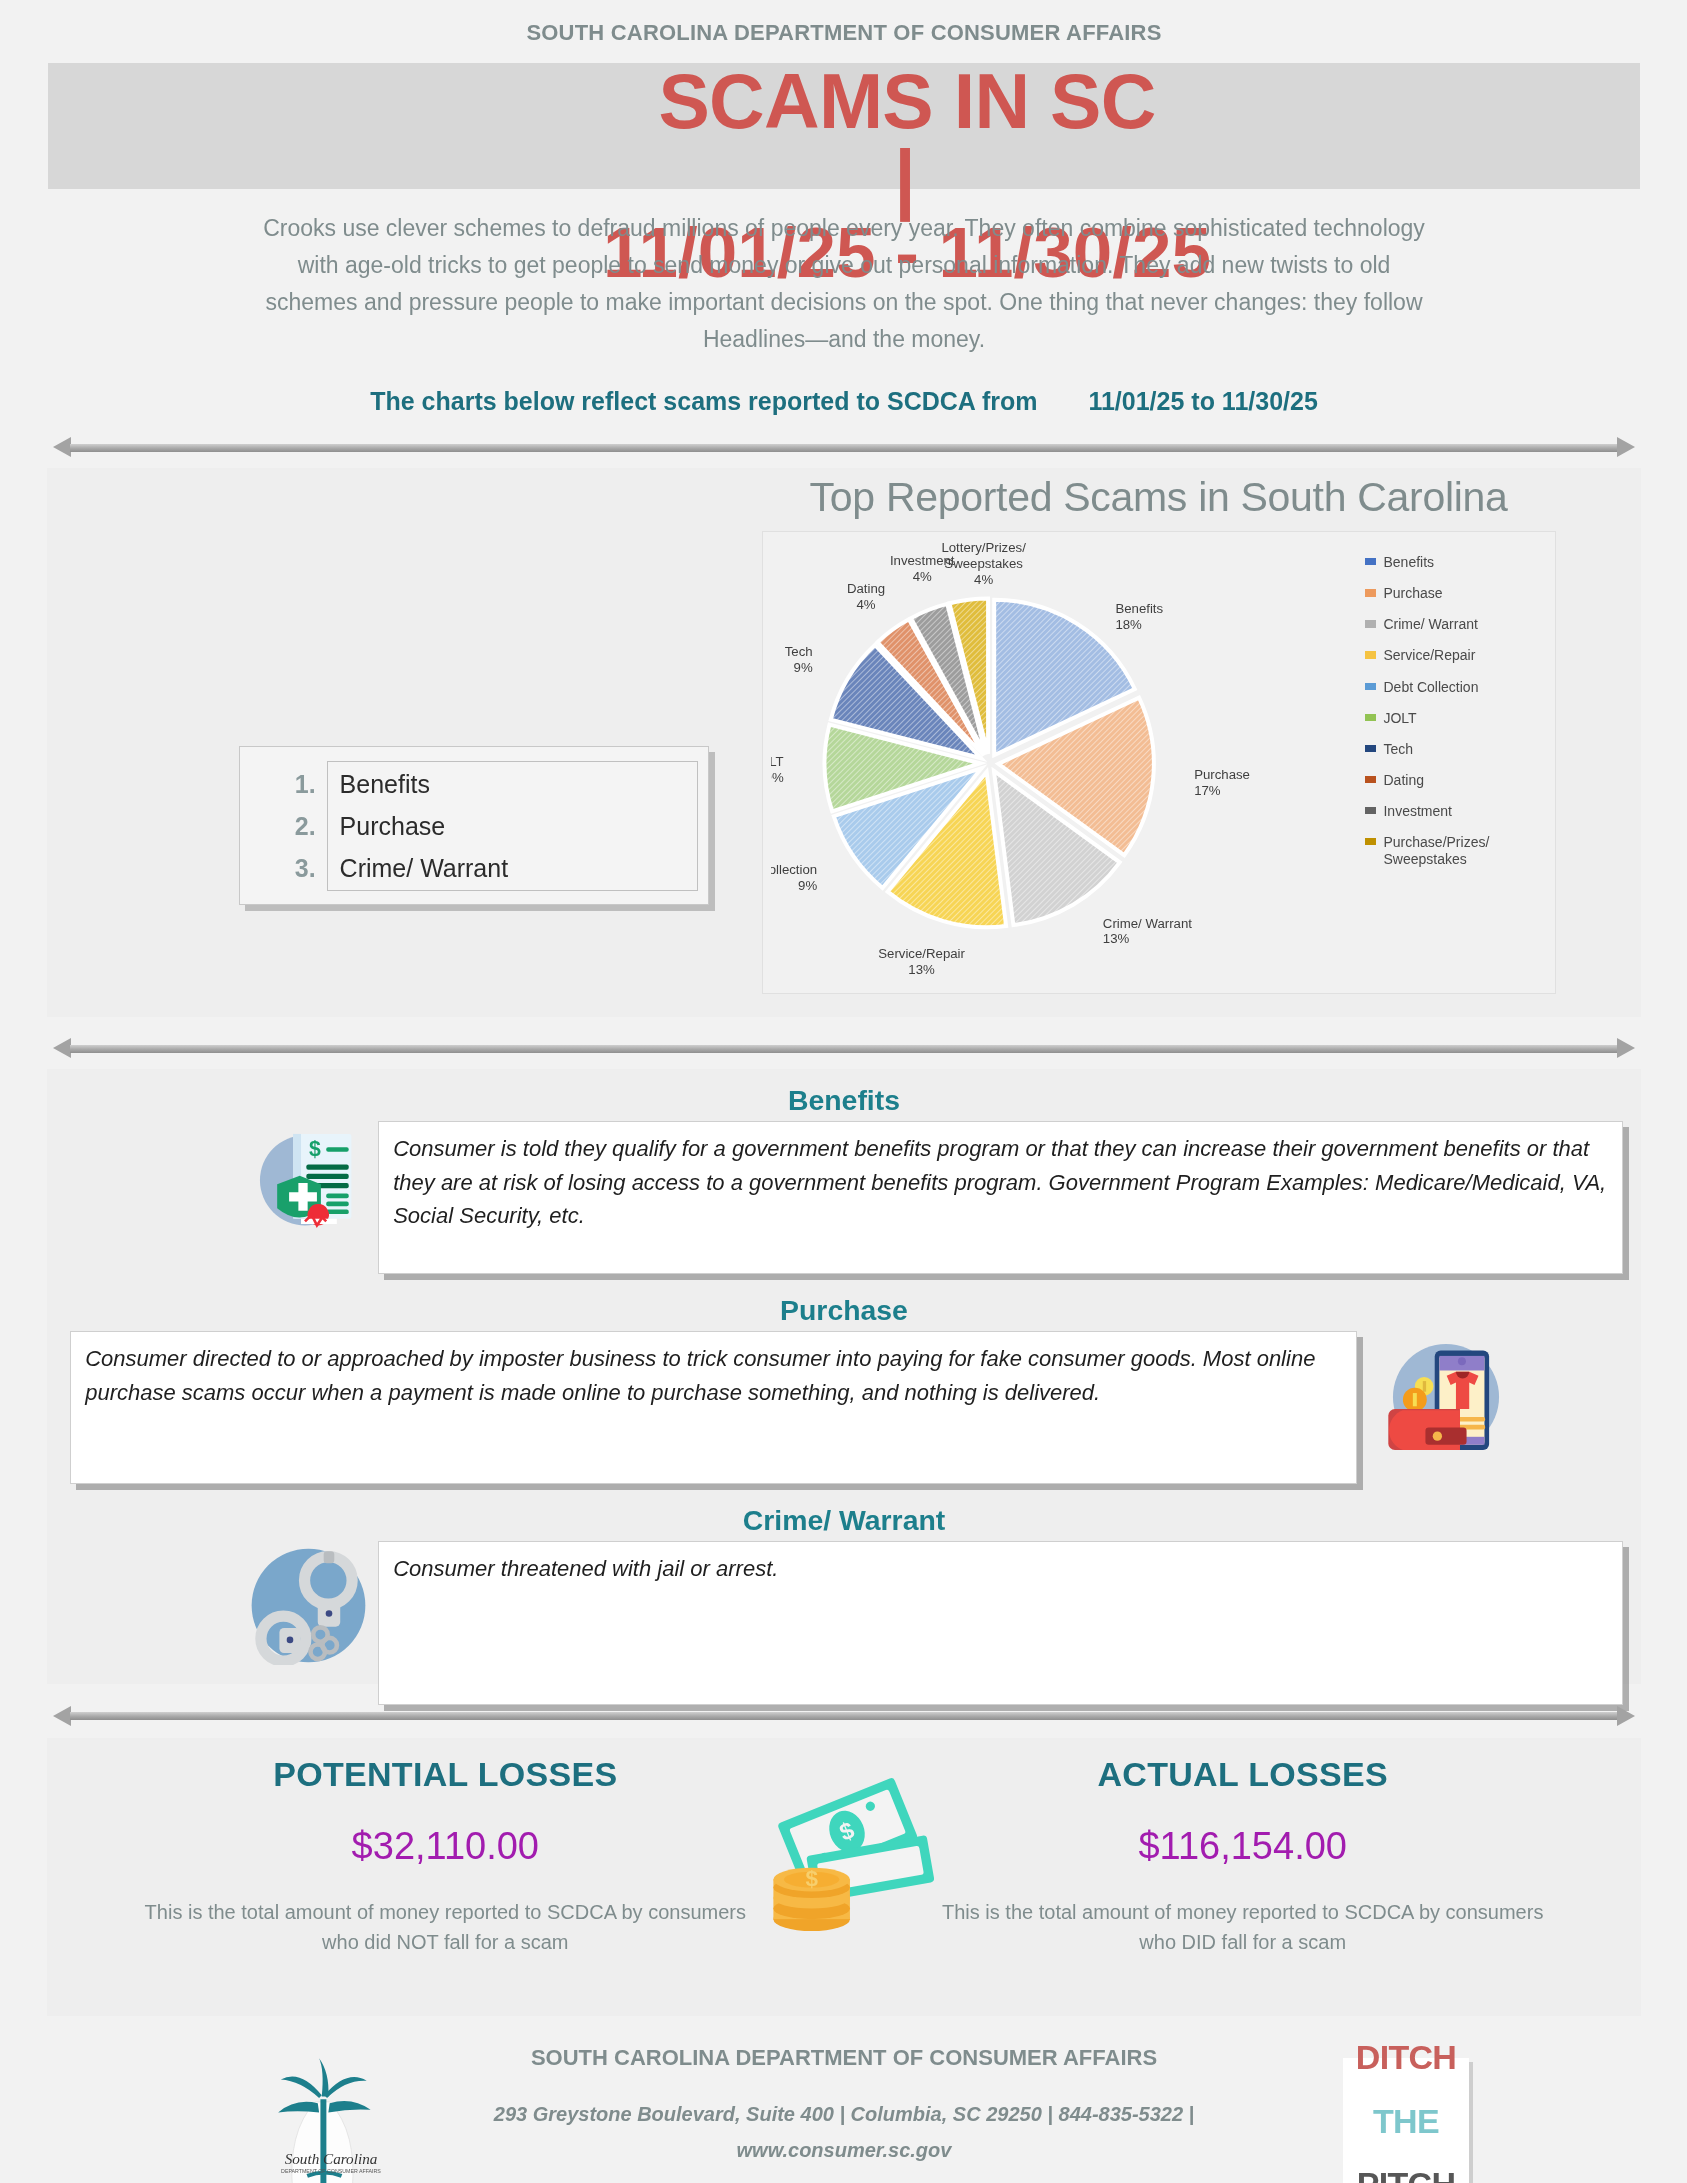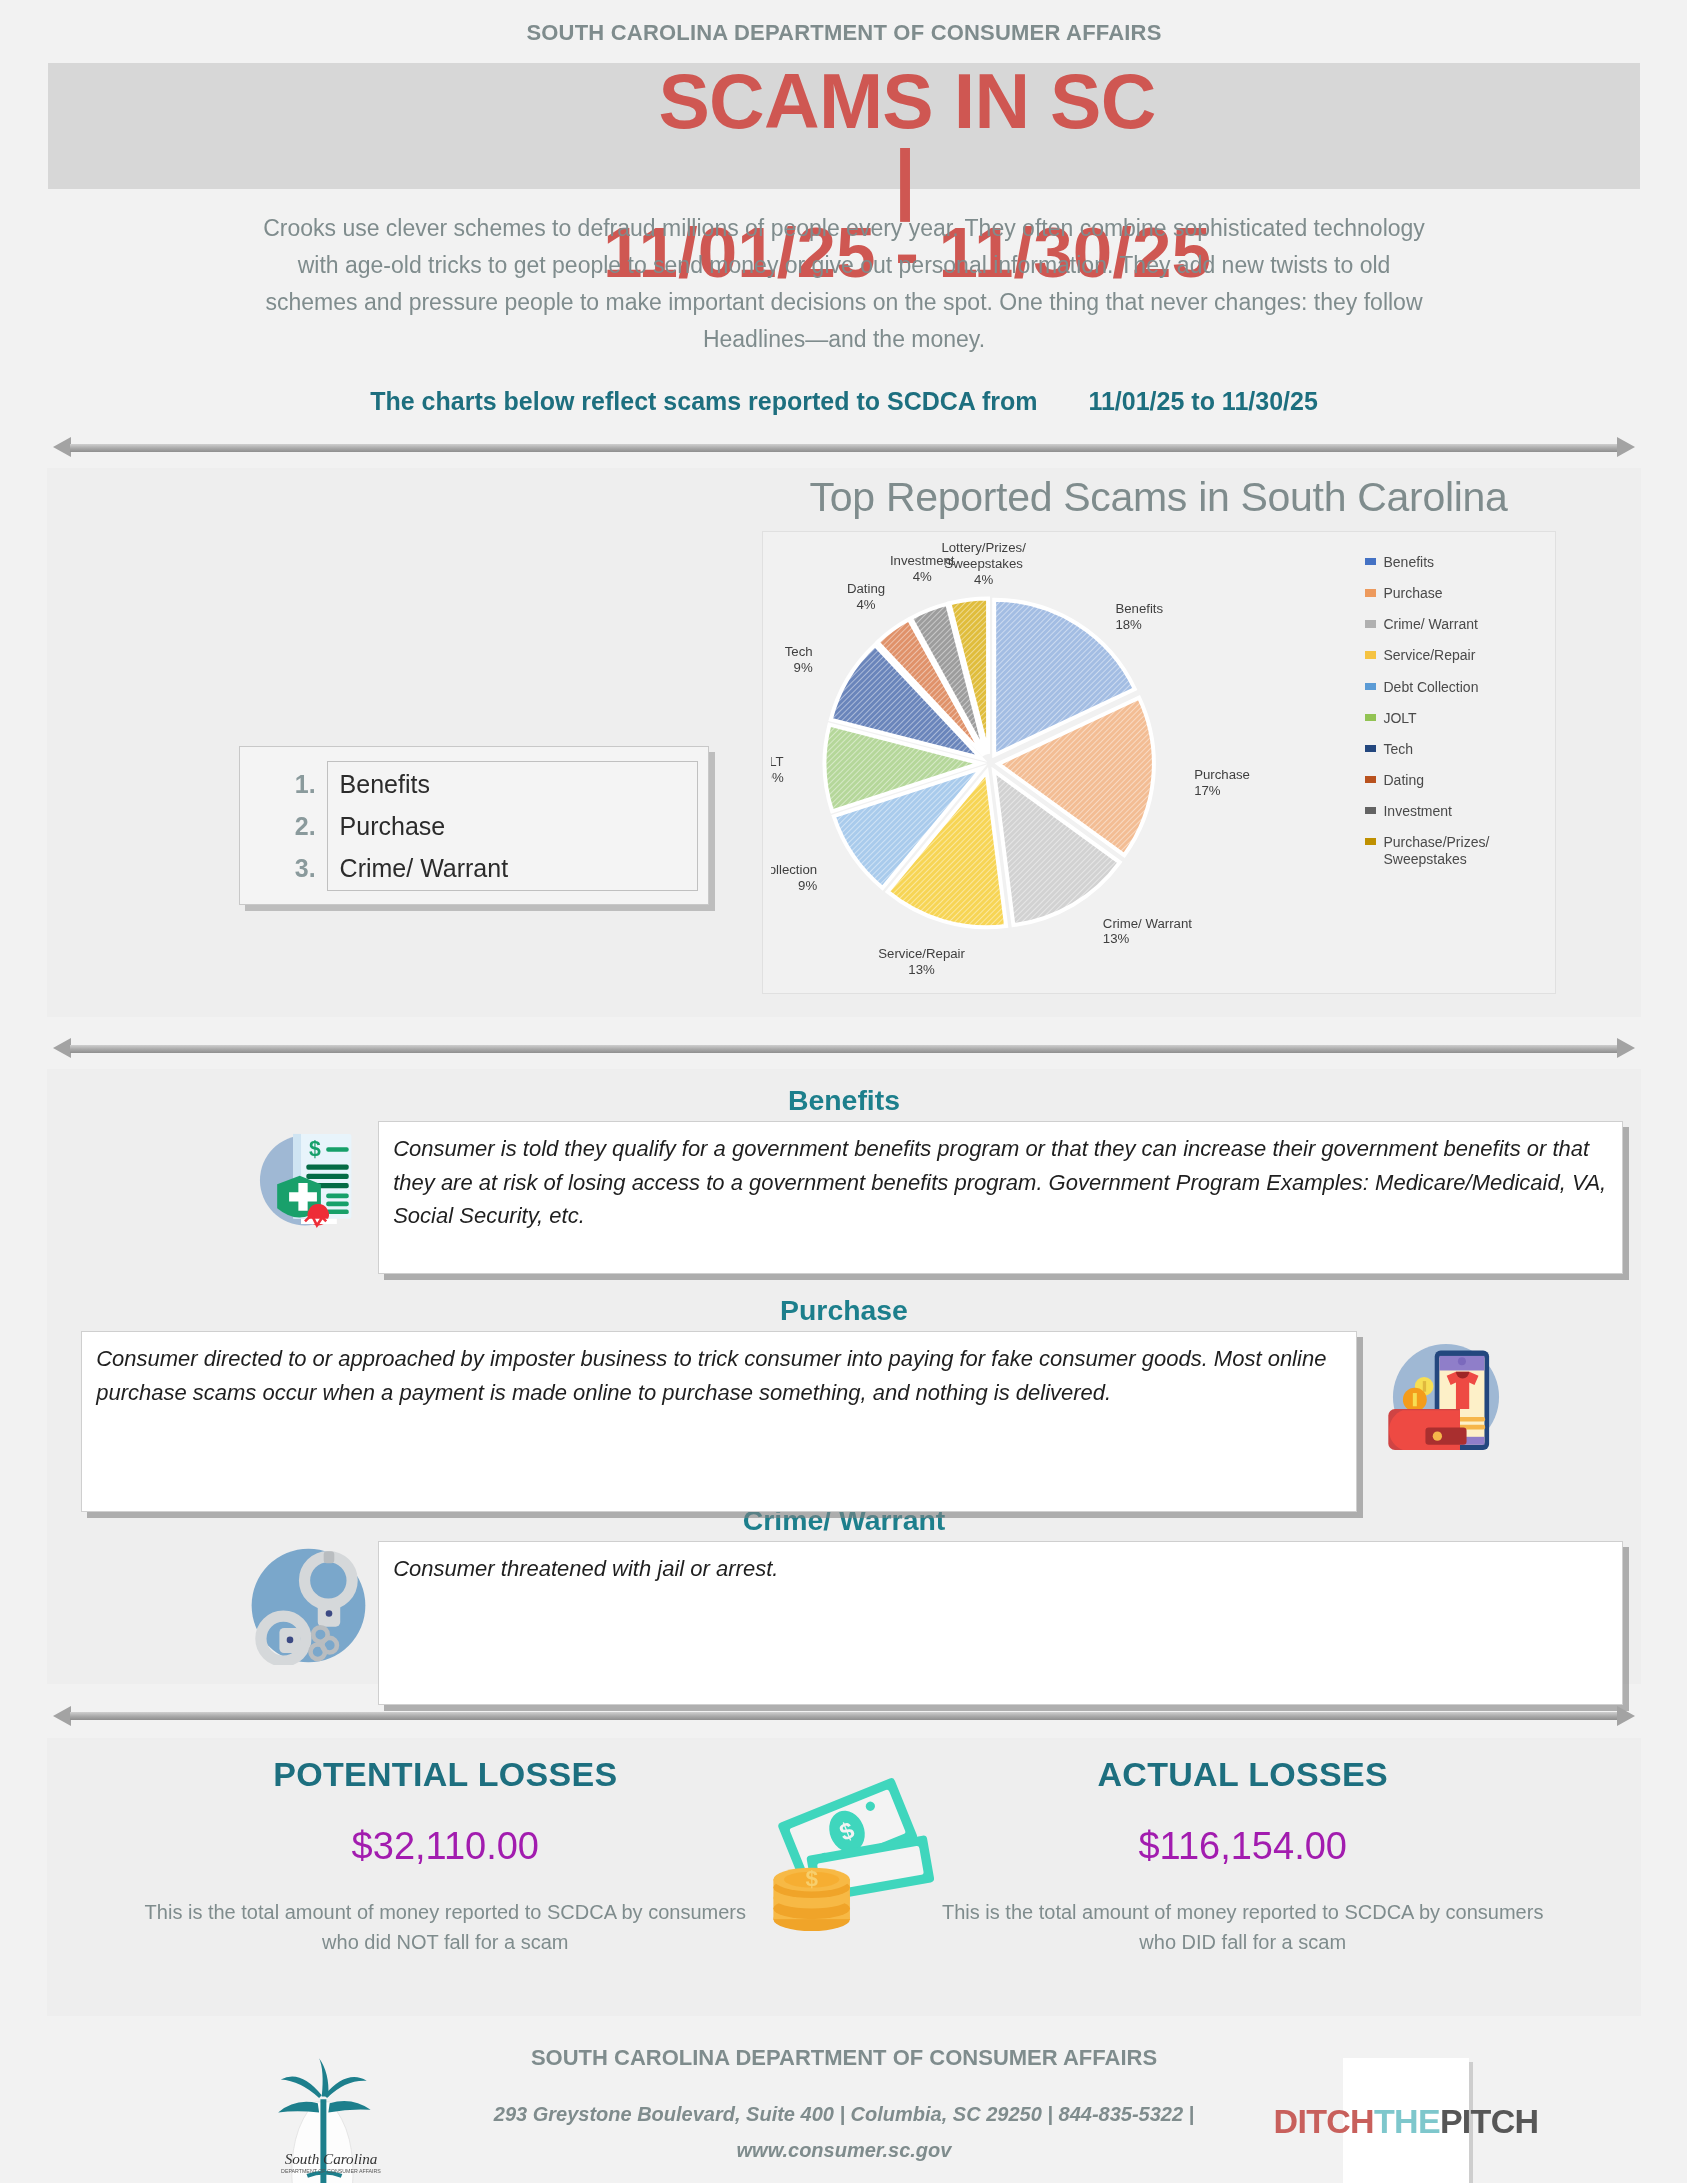--- a/index.html
+++ b/index.html
@@ -225,22 +225,22 @@
   .footer-addr {
     text-align: center; margin-top: 25px;
     font-size: 20px; font-style: italic; font-weight: bold; color: #7f8c8d;
     line-height: 1.8;
   }
   .palm-logo { position: absolute; left: 218px; top: 14.6px; width: 146px; height: 152px; }
   .ditch-logo {
     position: absolute; right: 179px; top: 20px;
     width: 126px; height: 126px; background: #fff;
     box-shadow: 4px 4px 0 rgba(170,170,170,.5);
-    display: flex; align-items: center;
-    justify-content: center; padding: 5.3px 0;
+    display: flex; flex-direction: column; align-items: center;
+    justify-content: center; padding: 5.3px 0; gap: 32px;
   }
   .ditch-logo div {
     font-size: 34px; font-weight: bold; line-height: .92; letter-spacing: -0.7px;
   }
   .dl-1 { color: #c8605c; }
   .dl-2 { color: #7ec7cc; }
   .dl-3 { color: #575757; }
 </style>
 </head>
 <body>
@@ -413,21 +413,21 @@
           <path d="M80 144 l10 -10 l8 16 l8 -12 l6 6" stroke="#ee2d37" stroke-width="4" fill="none"></path>
         </svg>
       </div>
       <div class="desc-box" style="margin-left:331px;margin-right:18.5px;height:153px;">
         <div class="desc-text">Consumer is told they qualify for a government benefits program or that they can increase their government benefits or that they are at risk of losing access to a government benefits program. Government Program Examples: Medicare/Medicaid, VA, Social Security, etc.</div>
       </div>
     </div>
 
     <div class="desc-head" style="margin-top:8px;">Purchase</div>
     <div class="desc-row" style="height:165px;">
-      <div class="desc-box" style="margin-left:34px;margin-right:284px;height:181px;">
+      <div class="desc-box" style="margin-left:23px;margin-right:284px;height:153px;">
         <div class="desc-text">Consumer directed to or approached by imposter business to trick consumer into paying for fake consumer goods. Most online purchase scams occur when a payment is made online to purchase something, and nothing is delivered.</div>
       </div>
       <div class="icon-circle" style="position:absolute;right:132px;top:5.3px;width:126px;height:126px;">
         <svg width="126" height="126" viewBox="0 0 190 190">
           <circle cx="95" cy="92" r="80" fill="#9fb8d4"></circle>
           <rect x="78" y="22" width="82" height="150" rx="9" fill="#23477e"></rect>
           <rect x="85" y="30" width="68" height="134" rx="4" fill="#fdf0c8"></rect>
           <rect x="85" y="30" width="68" height="22" fill="#8f7ec9"></rect>
           <rect x="85" y="152" width="68" height="12" fill="#8f7ec9"></rect>
           <circle cx="119" cy="38" r="6" fill="#7b69bd"></circle>

